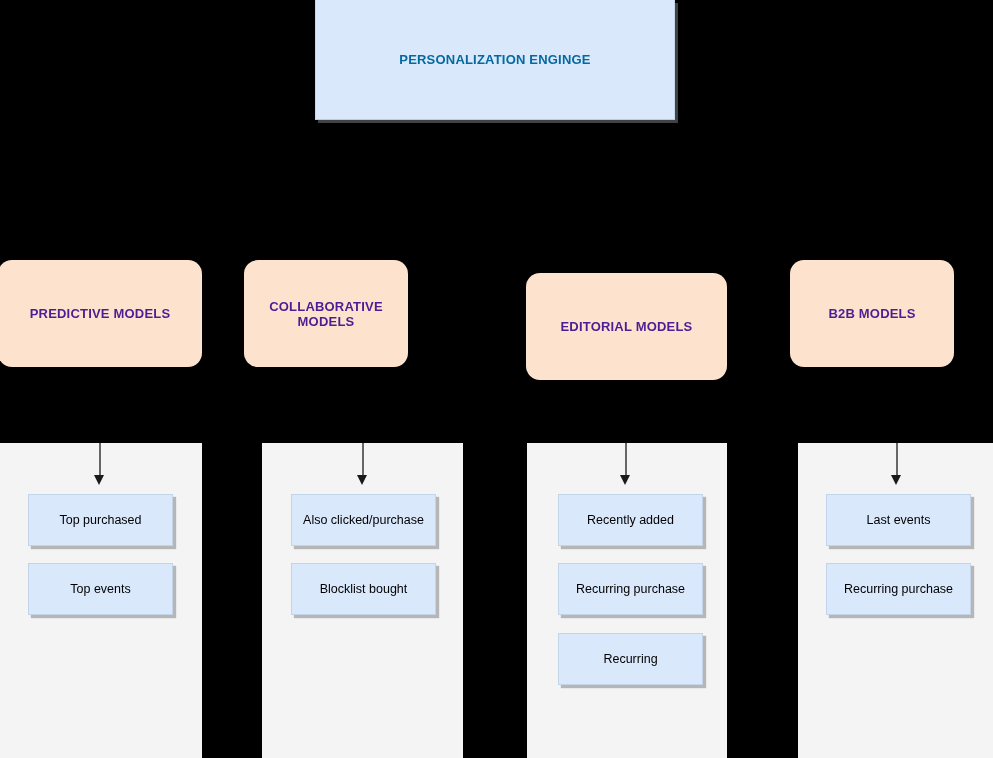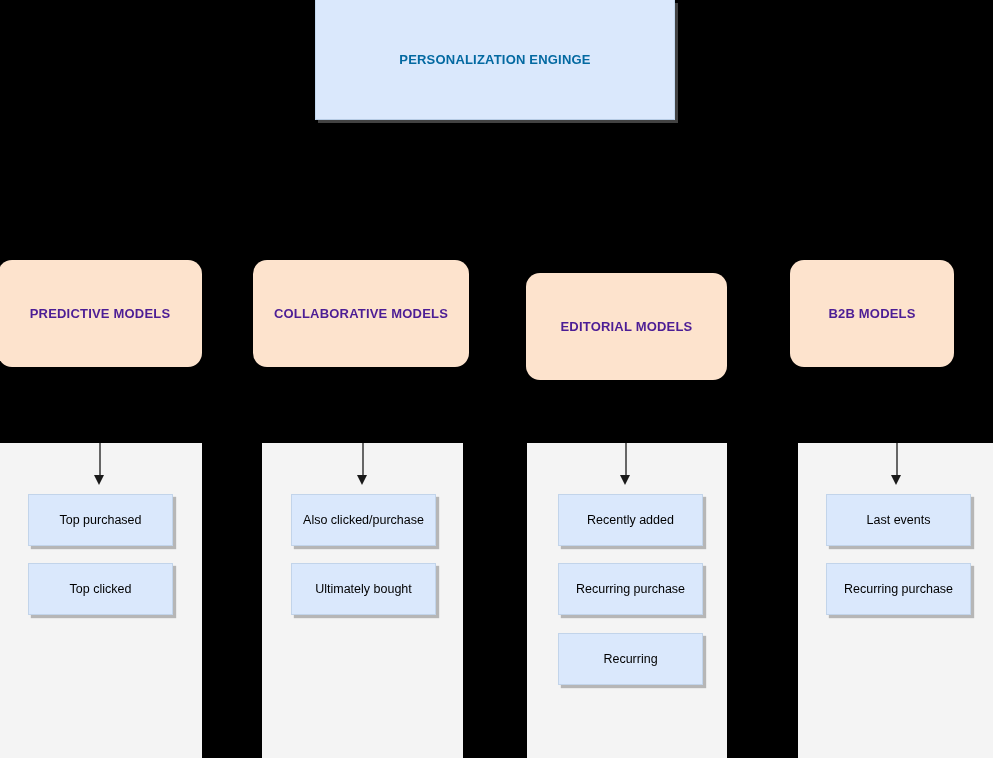--- a/index.html
+++ b/index.html
@@ -125,55 +125,55 @@
 <div id="canvas">
 
   <div class="engine-box">
     <span class="engine-label">PERSONALIZATION ENGINGE</span>
   </div>
 
   <div class="model-box" style="left:-2px; width:204px;">
     <span class="model-label">PREDICTIVE MODELS</span>
   </div>
 
-  <div class="model-box" style="left:253px; width:216px;">
+  <div class="model-box" style="left:244px; width:164px;">
     <span class="model-label">COLLABORATIVE MODELS</span>
   </div>
 
   <div class="model-box" style="left:526px; width:201px;margin-top:13px;">
     <span class="model-label">EDITORIAL MODELS</span>
   </div>
 
   <div class="model-box" style="left:790px; width:164px;">
     <span class="model-label">B2B MODELS</span>
   </div>
 
   <div class="panel" style="left:0px; width:202px;">
     <div class="arrow" style="left:93px; top:0px; height:33px;">
       <div class="stem"></div>
       <div class="head"></div>
     </div>
     <div class="item-box" style="left:28px; top:51px;">
       <span class="item-label">Top purchased</span>
     </div>
     <div class="item-box" style="left:28px; top:120px;">
-      <span class="item-label">Top clicked</span>
+      <span class="item-label">Top events</span>
     </div>
   </div>
 
   <div class="panel" style="left:262px; width:201px;">
     <div class="arrow" style="left:94px; top:0px; height:33px;">
       <div class="stem"></div>
       <div class="head"></div>
     </div>
     <div class="item-box" style="left:29px; top:51px;">
       <span class="item-label">Also clicked/purchase</span>
     </div>
     <div class="item-box" style="left:29px; top:120px;">
-      <span class="item-label">Ultimately bought</span>
+      <span class="item-label">Blocklist bought</span>
     </div>
   </div>
 
   <div class="panel" style="left:527px; width:200px;">
     <div class="arrow" style="left:92px; top:0px; height:33px;">
       <div class="stem"></div>
       <div class="head"></div>
     </div>
     <div class="item-box" style="left:31px; top:51px;">
       <span class="item-label">Recently added</span>

